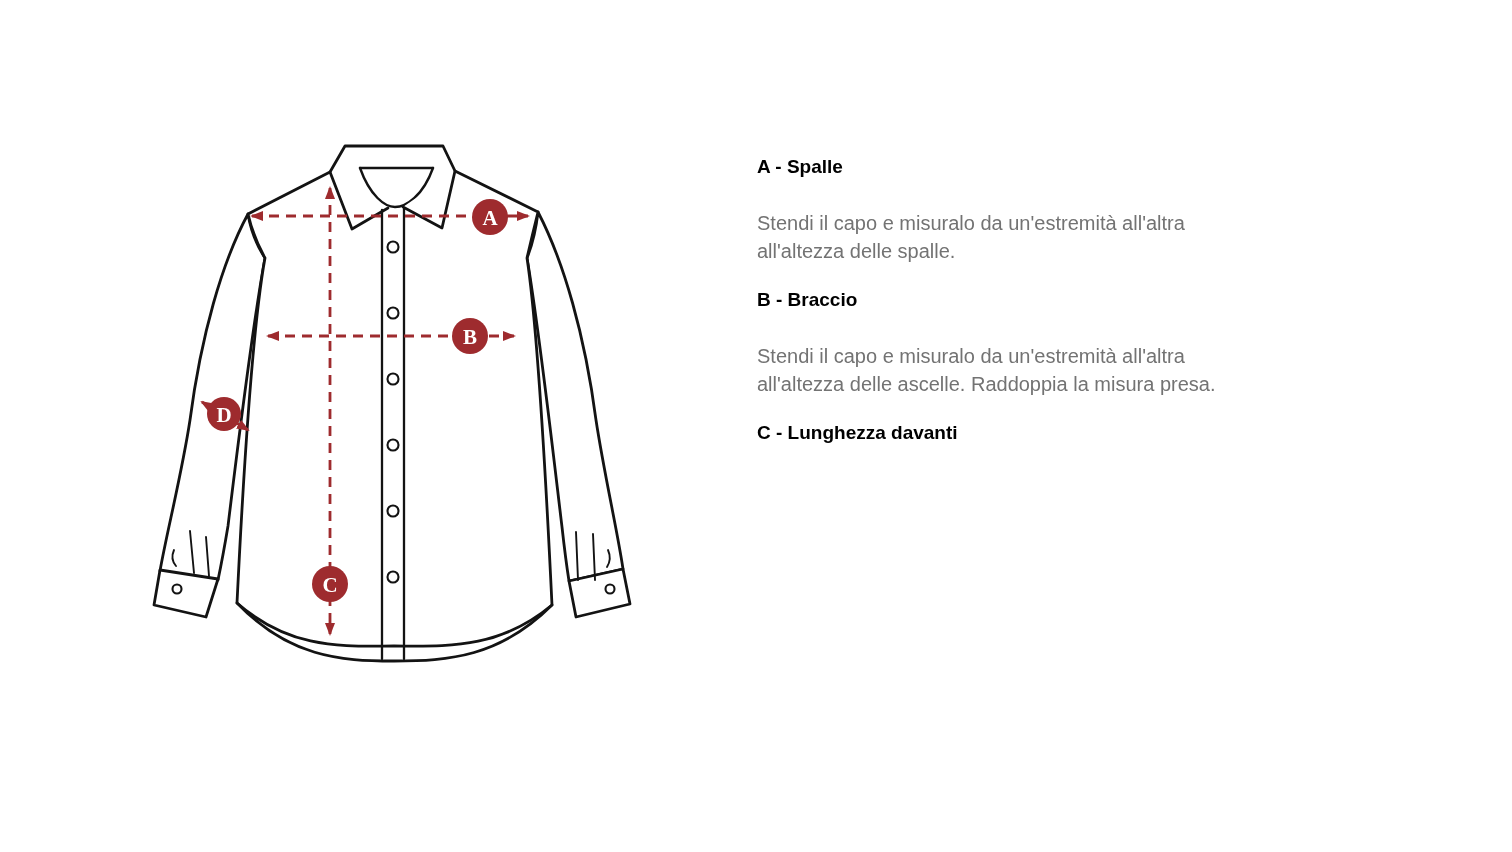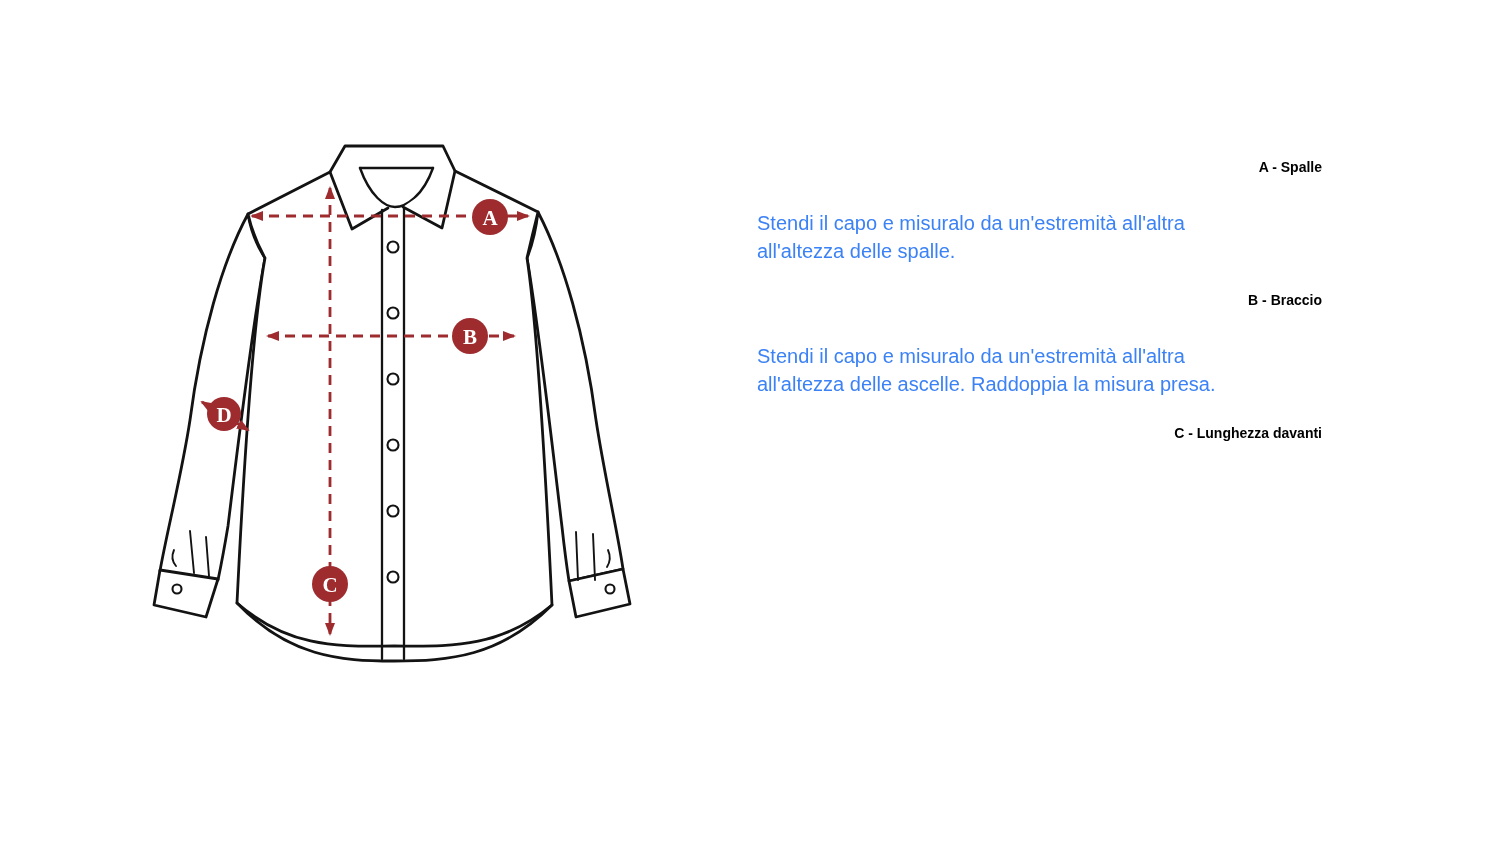--- a/index.html
+++ b/index.html
@@ -4,26 +4,26 @@
 <style>
   html,body { margin:0; padding:0; background:#ffffff; }
   body {
     width:1512px; height:852px; overflow:hidden;
     font-family:"Liberation Sans", sans-serif; color:#000;
   }
   .stage { position:relative; width:1512px; height:852px; background:#fff; }
   .diagram-svg { position:absolute; left:0; top:0; }
   .instructions { position:absolute; left:757px; top:155px; width:565px; }
   .instructions h3 {
-    font-size:14px; font-weight:bold; line-height:24px;
-    margin:0 0 30px 0; color:#000;text-align:right;
+    font-size:19px; font-weight:bold; line-height:24px;
+    margin:0 0 30px 0; color:#000;
   }
   .instructions p {
     font-size:20px; line-height:28px; margin:0 0 23px 0;
-    white-space:pre-line; color:#3b82f6;
+    white-space:pre-line; color:#737373;
   }
   .marker-letter {
     font-family:"Liberation Serif", serif;
     font-weight:bold; font-size:21px; fill:#ffffff;
   }
 </style>
 </head>
 <body>
 
 <div class="stage">

